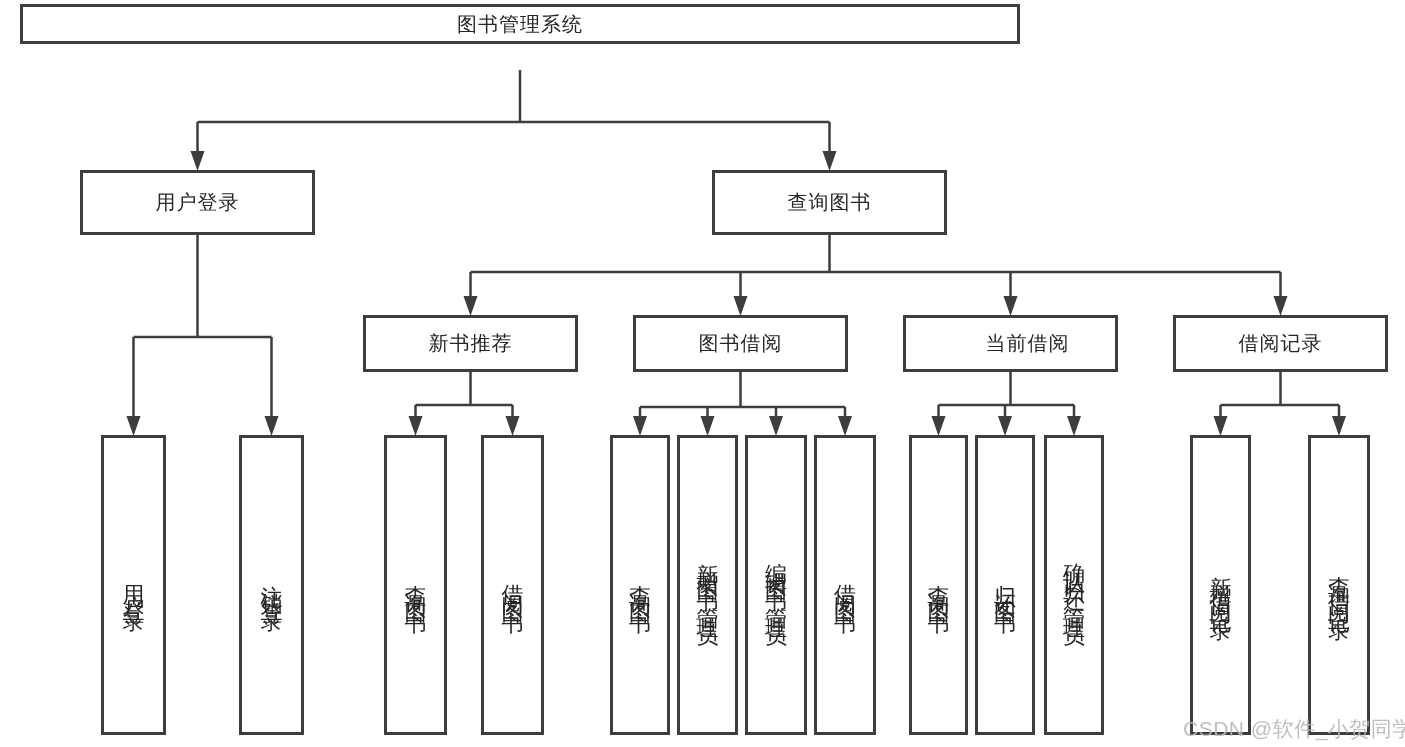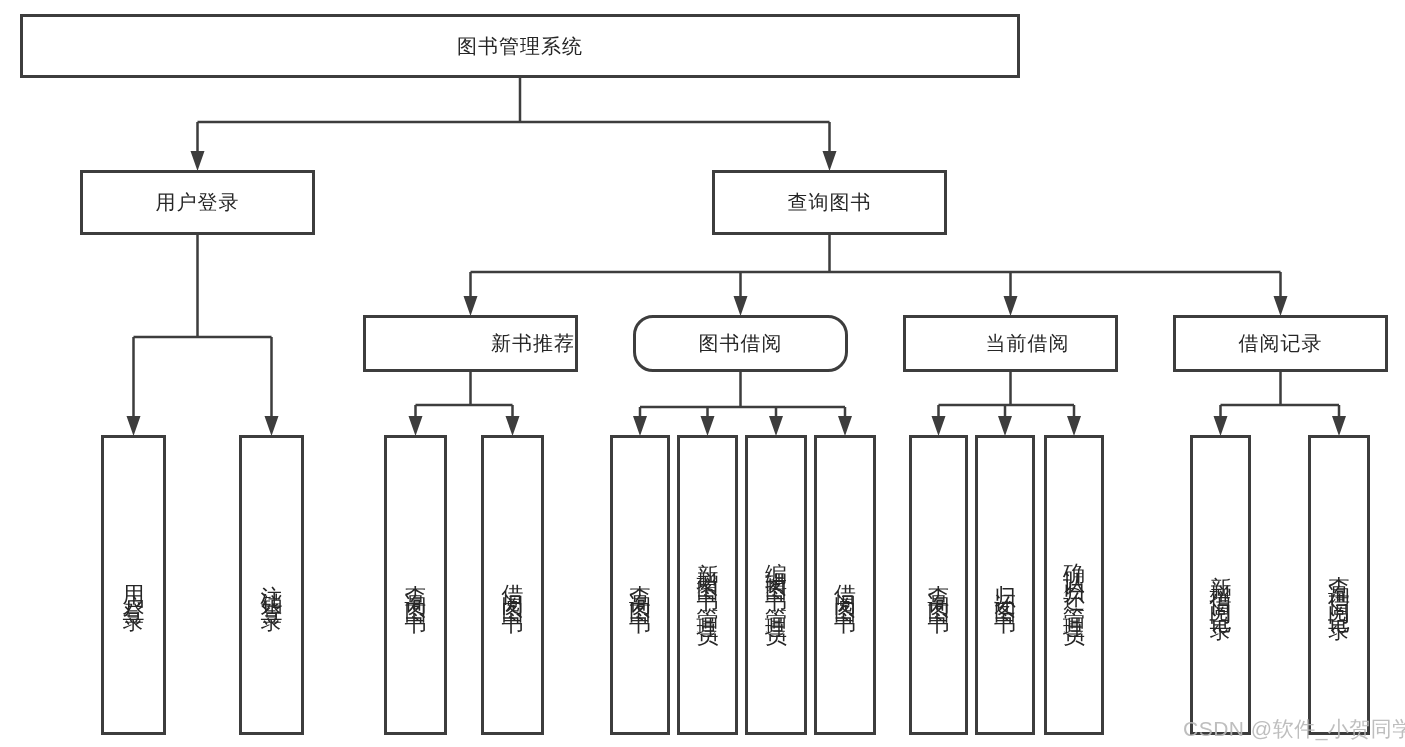--- a/index.html
+++ b/index.html
@@ -119,35 +119,35 @@
       M700.5 416 L714.5 416 L707.5 436 Z
       M769 416 L783 416 L776 436 Z
       M838 416 L852 416 L845 436 Z
       M931.5 416 L945.5 416 L938.5 436 Z
       M998 416 L1012 416 L1005 436 Z
       M1067 416 L1081 416 L1074 436 Z
       M1213.5 416 L1227.5 416 L1220.5 436 Z
       M1332 416 L1346 416 L1339 436 Z"></path>
   </svg>
 
-  <div class="node h-label" style="left:20px; top:14px; width:1000px; height:64px;">
+  <div class="node h-label" style="left:20px; top:4px; width:1000px; height:40px;">
     <span>图书管理系统</span>
   </div>
 
   <div class="node h-label" style="left:80px; top:170px; width:235px; height:65px;">
     <span>用户登录</span>
   </div>
   <div class="node h-label" style="left:712px; top:170px; width:235px; height:65px;">
     <span>查询图书</span>
   </div>
 
-  <div class="node h-label" style="left:363px; top:315px; width:215px; height:57px;justify-content:flex-end;">
+  <div class="node h-label" style="left:363px; top:315px; width:215px; height:57px;">
     <span>新书推荐</span>
   </div>
-  <div class="node h-label" style="left:633px; top:315px; width:215px; height:57px;border-radius:20px;">
+  <div class="node h-label" style="left:633px; top:315px; width:215px; height:57px;">
     <span>图书借阅</span>
   </div>
   <div class="node h-label" style="left:903px; top:315px; width:215px; height:57px;padding-left:34px;">
     <span>当前借阅</span>
   </div>
   <div class="node h-label" style="left:1173px; top:315px; width:215px; height:57px;">
     <span>借阅记录</span>
   </div>
 
   <div class="node leaf" style="left:101px; top:435px; width:65px; height:300px;">

